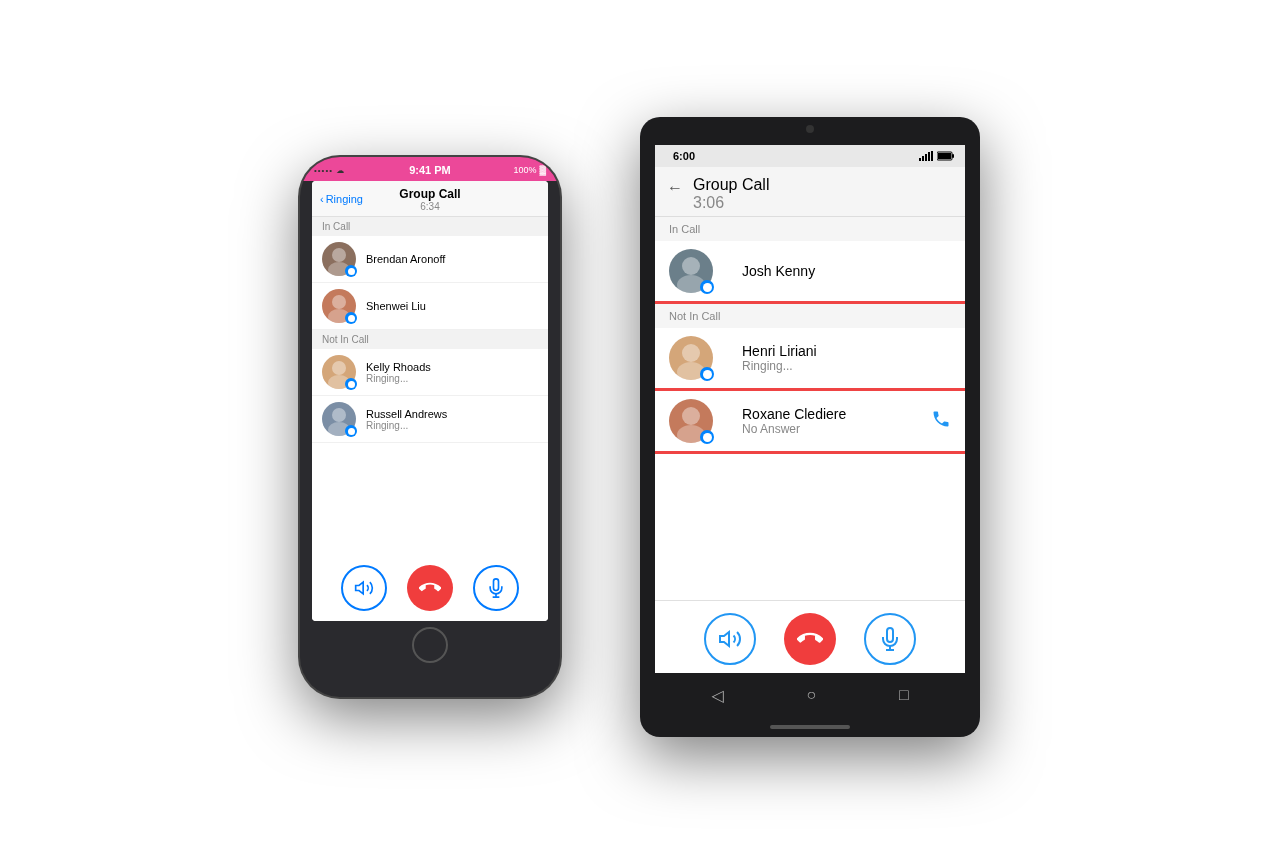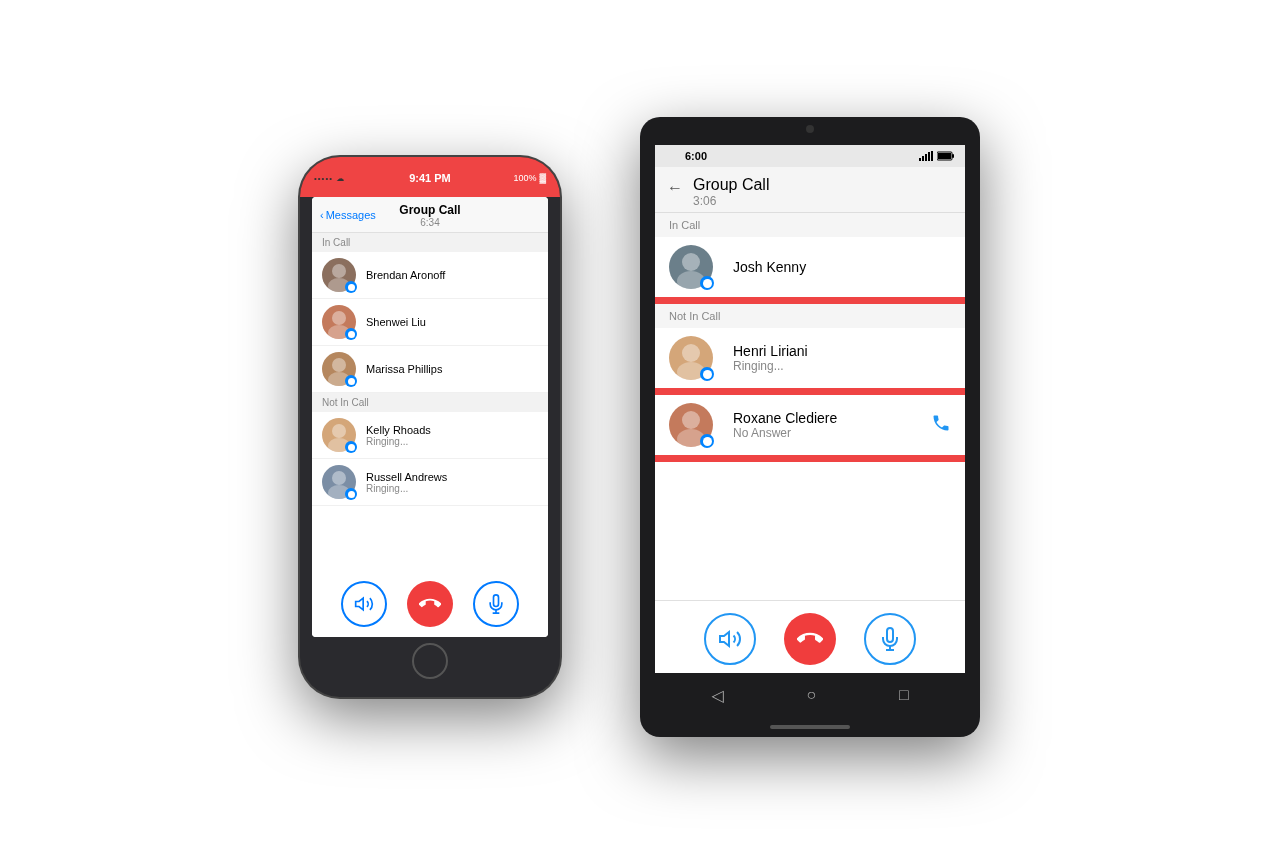--- a/index.html
+++ b/index.html
@@ -31,22 +31,22 @@
       border-radius: 40px;
       position: relative;
       box-shadow: 0 0 0 2px #444, 0 20px 60px rgba(0,0,0,0.5);
       display: flex;
       flex-direction: column;
       align-items: center;
       overflow: hidden;
     }
     .iphone-top-bar {
       width: 100%;
-      height: 40px;
-      background: #ef4444;
+      height: 24px;
+      background: #ec4899;
       display: flex;
       align-items: center;
       justify-content: space-between;
       padding: 4px 14px 2px;
       position: relative;
       z-index: 10;
     }
     .iphone-speaker {
       width: 60px;
       height: 6px;
@@ -263,21 +263,21 @@
       align-items: center;
       justify-content: flex-end;
       padding: 0 10px;
       gap: 4px;
     }
     .android-status-time {
       font-size: 11px;
       font-weight: 600;
       color: #000;
       margin-right: auto;
-      margin-left: 20px;
+      margin-left: 8px;
     }
     .android-nav-bar {
       background: #f5f5f5;
       padding: 8px 12px 4px;
       display: flex;
       align-items: flex-start;
       gap: 10px;
       border-bottom: 1px solid #ddd;
     }
     .android-back-arrow {
@@ -286,40 +286,40 @@
       margin-top: 2px;
       cursor: pointer;
     }
     .android-nav-title {
       font-size: 16px;
       font-weight: 500;
       color: #000;
       line-height: 1.2;
     }
     .android-nav-subtitle {
-      font-size: 12px;
+      font-size: 16px;
       color: #888;
     }
     .android-list {
       flex: 1;
       overflow: hidden;
     }
     .android-section-header {
       background: #f5f5f5;
       padding: 6px 14px;
       font-size: 11px;
       color: #888;
       font-weight: 500;
     }
     .android-contact-row {
       display: flex;
       align-items: center;
       padding: 8px 14px;
-      border-bottom: 7px solid #ef4444;
-      gap: 20px;
+      border-bottom: 3px solid #ef4444;
+      gap: 29px;
       position: relative;
     }
     .android-avatar-circle {
       width: 44px;
       height: 44px;
       border-radius: 50%;
       overflow: hidden;
       background: #ccc;
       flex-shrink: 0;
     }
@@ -419,21 +419,21 @@
       <div class="iphone-status-right">
         <span>100%</span>
         <span>▓</span>
       </div>
     </div>
 
     <div class="iphone-screen">
       <div class="iphone-nav-bar">
         <div class="iphone-back">
           <span>‹</span>
-          <span>Messages</span>
+          <span>Ringing</span>
         </div>
         <div class="iphone-nav-title">Group Call</div>
         <div class="iphone-nav-subtitle">6:34</div>
       </div>
 
       <div class="iphone-list">
         <div class="section-header">In Call</div>
 
         <div class="contact-row">
           <div class="avatar-wrap">
@@ -458,34 +458,20 @@
                   <ellipse cx="17" cy="28" rx="11" ry="8" fill="#fff" opacity="0.3"></ellipse>
                 </svg>
             </div>
             <div class="messenger-badge">
                 <div class="messenger-badge-inner"></div>
               </div>
           </div>
           <span class="contact-name">Shenwei Liu</span>
         </div>
 
-        <div class="contact-row">
-          <div class="avatar-wrap">
-            <div class="avatar-circle av3">
-              <svg viewBox="0 0 34 34">
-                  <circle cx="17" cy="13" r="7" fill="#fff" opacity="0.4"></circle>
-                  <ellipse cx="17" cy="28" rx="11" ry="8" fill="#fff" opacity="0.3"></ellipse>
-                </svg>
-            </div>
-            <div class="messenger-badge">
-                <div class="messenger-badge-inner"></div>
-              </div>
-          </div>
-          <span class="contact-name">Marissa Phillips</span>
-        </div>
 
 
         <div class="section-header">Not In Call</div>
 
         <div class="contact-row">
           <div class="avatar-wrap">
             <div class="avatar-circle av5">
               <svg viewBox="0 0 34 34">
                   <circle cx="17" cy="13" r="7" fill="#fff" opacity="0.4"></circle>
                   <ellipse cx="17" cy="28" rx="11" ry="8" fill="#fff" opacity="0.3"></ellipse>

